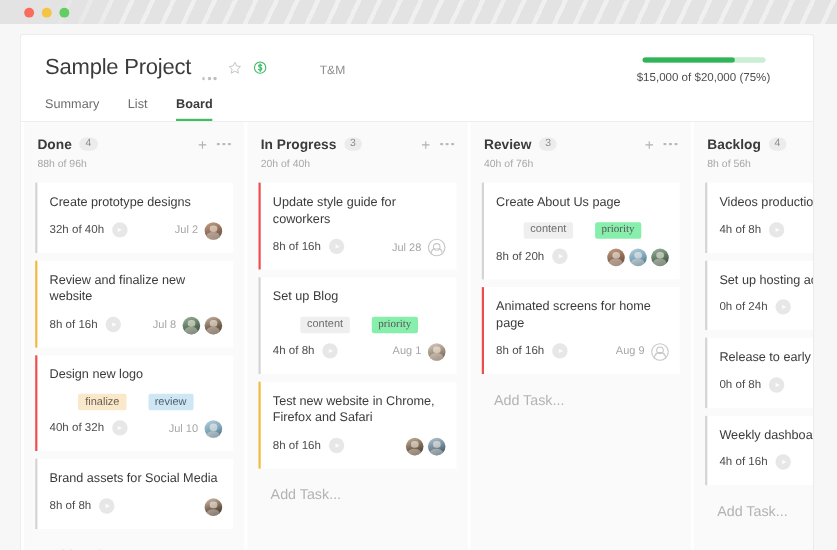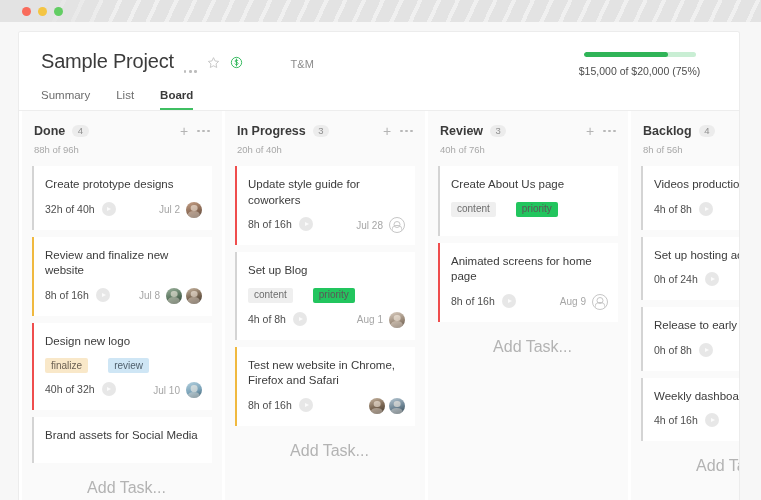--- a/index.html
+++ b/index.html
@@ -145,26 +145,26 @@
     padding: 11px 10px 10px 11px;
     margin-bottom: 7px;
   }
   .card.accent-gray   { border-left-color: #d4d4d4; }
   .card.accent-yellow { border-left-color: #f0b93f; }
   .card.accent-red    { border-left-color: #ef4d4d; }
   .card-title {
     font-size: 11.5px; color: #3b3b3b; line-height: 1.35;
     margin-bottom: 9px; word-wrap: break-word;
   }
-  .tags { display: flex; gap: 20px; margin-bottom: 9px; flex-wrap: wrap; }
+  .tags { display: flex; gap: 20px; margin-bottom: 9px; flex-wrap: wrap; justify-content: center; }
   .tag {
     font-size: 10px; padding: 2.5px 6px; border-radius: 2px; line-height: 1;
   }
   .tag.gray   { background: #efefef; color: #6c6c6c; }
-  .tag.pink   { background: #22c55e; color: #5c5558; }
+  .tag.pink   { background: #86efac; color: #5c5558; font-family: Liberation Serif, serif; }
   .tag.orange { background: #f9e8c9; color: #6b6053; }
   .tag.blue   { background: #cfe6f5; color: #4f5f6b; }
 
   .card-foot { display: flex; align-items: flex-start; justify-content: space-between; min-height: 18px; }
   .foot-left { display: flex; align-items: center; gap: 7px; }
   .hours { font-size: 10.5px; color: #4d4d4d; }
   .play-btn {
     width: 14px; height: 14px; border-radius: 50%; background: #e7e7e7;
     display: flex; align-items: center; justify-content: center; cursor: pointer;
   }
@@ -207,21 +207,21 @@
     width: 5px; height: 5px; transform: translateX(-50%);
     border-radius: 50%; border: 1px solid #c6c6c6;
   }
   .avatar-empty:before {
     content: ""; position: absolute; left: 50%; bottom: 1px;
     width: 9px; height: 5px; transform: translateX(-50%);
     border-radius: 5px 5px 0 0; border: 1px solid #c6c6c6; border-bottom: none;
   }
 
   .add-task {
-    font-size: 16px; color: #b3b3b3; padding: 9px 2px 0 11px; cursor: pointer; text-align: center;
+    font-size: 13px; color: #b3b3b3; padding: 9px 2px 0 11px; cursor: pointer;
   }
 </style>
 </head>
 <body>
 
 <div class="browser-chrome">
   <div class="chrome-texture"></div>
   <div class="chrome-fade-left"></div>
   <div class="traffic">
     <span class="dot red"></span>
@@ -341,20 +341,31 @@
                 </span>
               </div>
               <div class="foot-right">
                 <span class="date">Jul 10</span>
                 <span class="avatar a4"></span>
               </div>
             </div>
           </div>
           <div class="card accent-gray">
             <div class="card-title">Brand assets for Social Media</div>
+            <div class="card-foot">
+              <div class="foot-left">
+                <span class="hours">8h of 8h</span>
+                <span class="play-btn">
+                  <span class="tri"></span>
+                </span>
+              </div>
+              <div class="foot-right">
+                <span class="avatar a7"></span>
+              </div>
+            </div>
           </div>
         </div>
         <div class="add-task">Add Task...</div>
       </div>
       <div class="column">
         <div class="col-head">
           <div class="col-title-row">
             <div class="col-title-left">
               <span class="col-name">In Progress</span>
               <span class="col-count">3</span>
@@ -441,20 +452,33 @@
           </div>
           <div class="col-sub">40h of 76h</div>
         </div>
         <div class="cards">
           <div class="card accent-gray">
             <div class="card-title">Create About Us page</div>
             <div class="tags">
               <span class="tag gray">content</span>
               <span class="tag pink">priority</span>
             </div>
+            <div class="card-foot">
+              <div class="foot-left">
+                <span class="hours">8h of 20h</span>
+                <span class="play-btn">
+                  <span class="tri"></span>
+                </span>
+              </div>
+              <div class="foot-right">
+                <span class="avatar a1"></span>
+                <span class="avatar a4"></span>
+                <span class="avatar a6"></span>
+              </div>
+            </div>
           </div>
           <div class="card accent-red">
             <div class="card-title">Animated screens for home page</div>
             <div class="card-foot">
               <div class="foot-left">
                 <span class="hours">8h of 16h</span>
                 <span class="play-btn">
                   <span class="tri"></span>
                 </span>
               </div>

